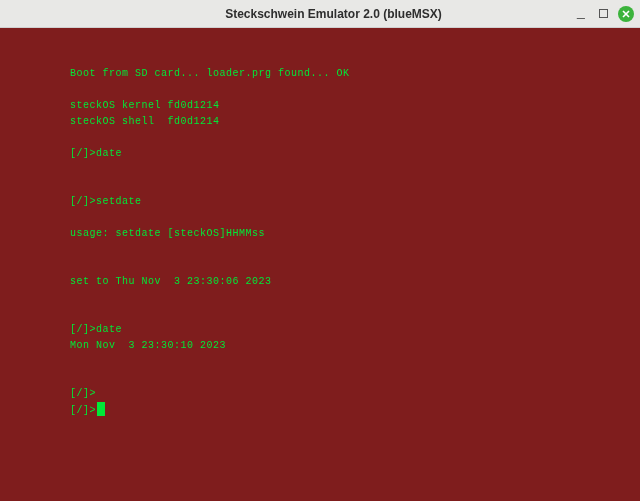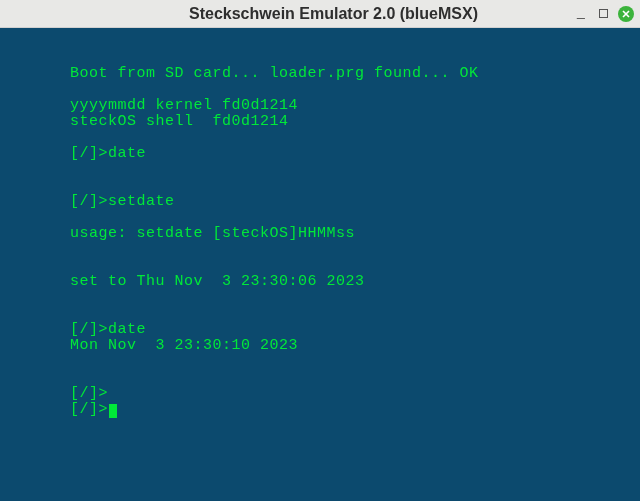--- a/index.html
+++ b/index.html
@@ -17,21 +17,21 @@
     .titlebar {
       height: 28px;
       background: #e8e8e6;
       display: flex;
       align-items: center;
       justify-content: center;
       position: relative;
       border-bottom: 1px solid #d0d0d0;
     }
     .titlebar-title {
-      font-size: 16px;
+      font-size: 12px;
       font-weight: bold;
       color: #2e2e2e;
       margin-left: 27px;
     }
     .titlebar-controls {
       position: absolute;
       right: 6px;
       display: flex;
       align-items: center;
       gap: 8px;
@@ -63,24 +63,24 @@
       font-size: 11px;
       font-weight: bold;
       display: flex;
       align-items: center;
       justify-content: center;
       line-height: 1;
     }
     .terminal {
       width: 640px;
       height: 473px;
-      background: #0c4a6e;
+      background: #7f1d1d;
       padding: 38px 0 0 70px;
       font-family: "Courier New", monospace;
-      font-size: 15px;
+      font-size: 10px;
       line-height: 16px;
       color: #00e838;
       font-weight: normal;
       letter-spacing: 0.5px;
     }
     .line {
       white-space: pre;
       min-height: 16px;
     }
     .cursor {
@@ -109,21 +109,21 @@
           <line x1="2" y1="2" x2="8" y2="8" stroke="#fff" stroke-width="1.6"></line>
           <line x1="8" y1="2" x2="2" y2="8" stroke="#fff" stroke-width="1.6"></line>
         </svg>
     </div>
   </div>
 </div>
 
 <div class="terminal">
   <div class="line">Boot from SD card... loader.prg found... OK</div>
   <div class="line"></div>
-  <div class="line">yyyymmdd kernel fd0d1214</div>
+  <div class="line">steckOS kernel fd0d1214</div>
   <div class="line">steckOS shell  fd0d1214</div>
   <div class="line"></div>
   <div class="line">[/]&gt;date</div>
   <div class="line"></div>
   <div class="line"></div>
   <div class="line">[/]&gt;setdate</div>
   <div class="line"></div>
   <div class="line">usage: setdate [steckOS]HHMMss</div>
   <div class="line"></div>
   <div class="line"></div>

